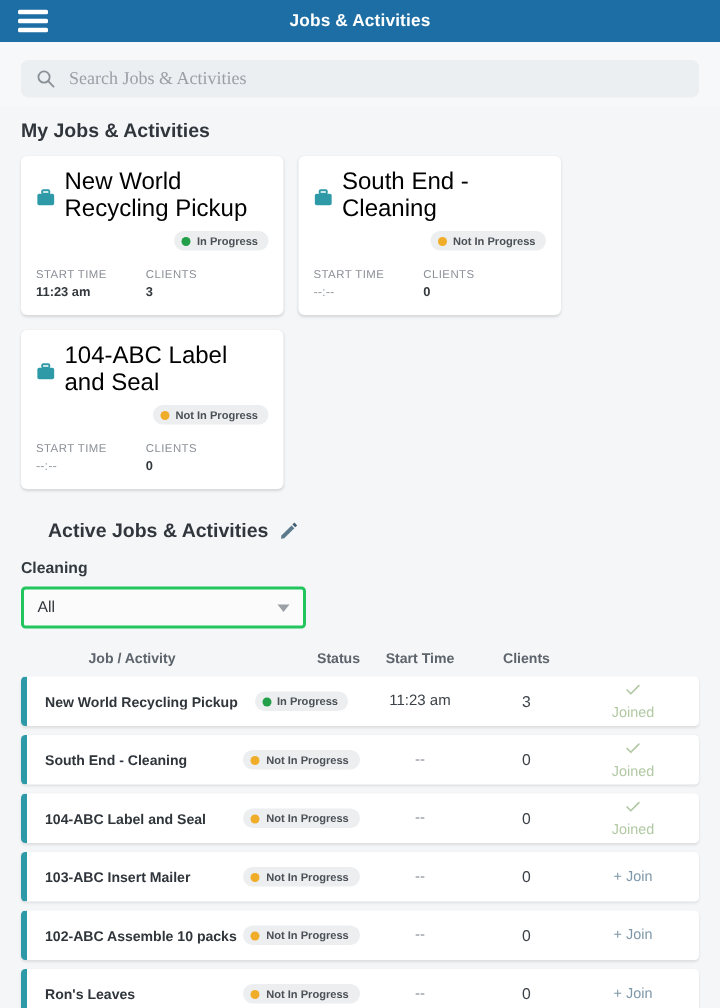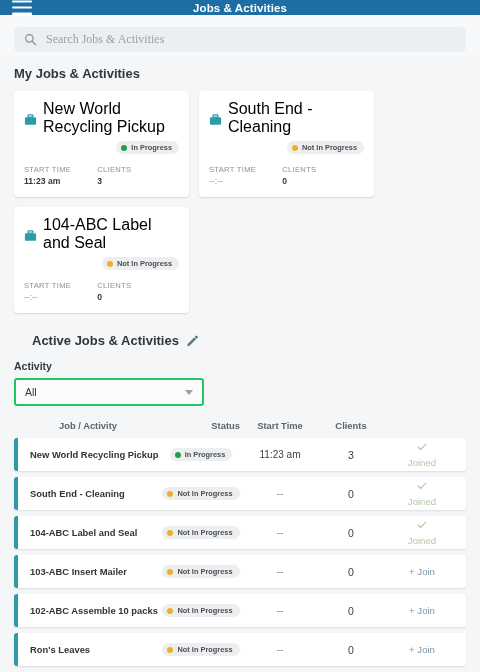--- a/index.html
+++ b/index.html
@@ -5,21 +5,21 @@
   * { box-sizing: border-box; margin: 0; padding: 0; }
   html, body {
     width: 480px; height: 672px;
     background: #f4f6f8;
     font-family: "Liberation Sans", sans-serif;
     overflow: hidden;
   }
 
   
   .appbar {
-    height: 15px;
+    height: 28px;
     background: #1d6ea4;
     display: flex; align-items: center;
     position: relative;
   }
   .hamburger {
     position: absolute; left: 12px; top: 50%;
     transform: translateY(-50%);
     width: 20px; height: 15px;
     display: flex; flex-direction: column; justify-content: space-between;
     cursor: pointer;
@@ -239,21 +239,21 @@
   <span>Active Jobs &amp; Activities</span>
   <span class="pencil">
     <svg viewBox="0 0 16 16" width="13" height="13">
         <path d="M2 12.3 L10.3 4 L12.6 6.3 L4.3 14.6 L1.6 15 Z" fill="#5b7a8c"></path>
         <path d="M11 3.3 L12.6 1.7 L14.9 4 L13.3 5.6 Z" fill="#3f5d70"></path>
       </svg>
   </span>
 </div>
 
 <div class="facility">
-  <div class="facility-lbl">Activity</div>
+  <div class="facility-lbl">Cleaning</div>
   <div class="select">
     <span class="select-val">All</span>
     <span class="caret"></span>
   </div>
 </div>
 
 <div class="thead">
   <div class="c-job">Job / Activity</div>
   <div class="c-status">Status</div>
   <div class="c-time">Start Time</div>

